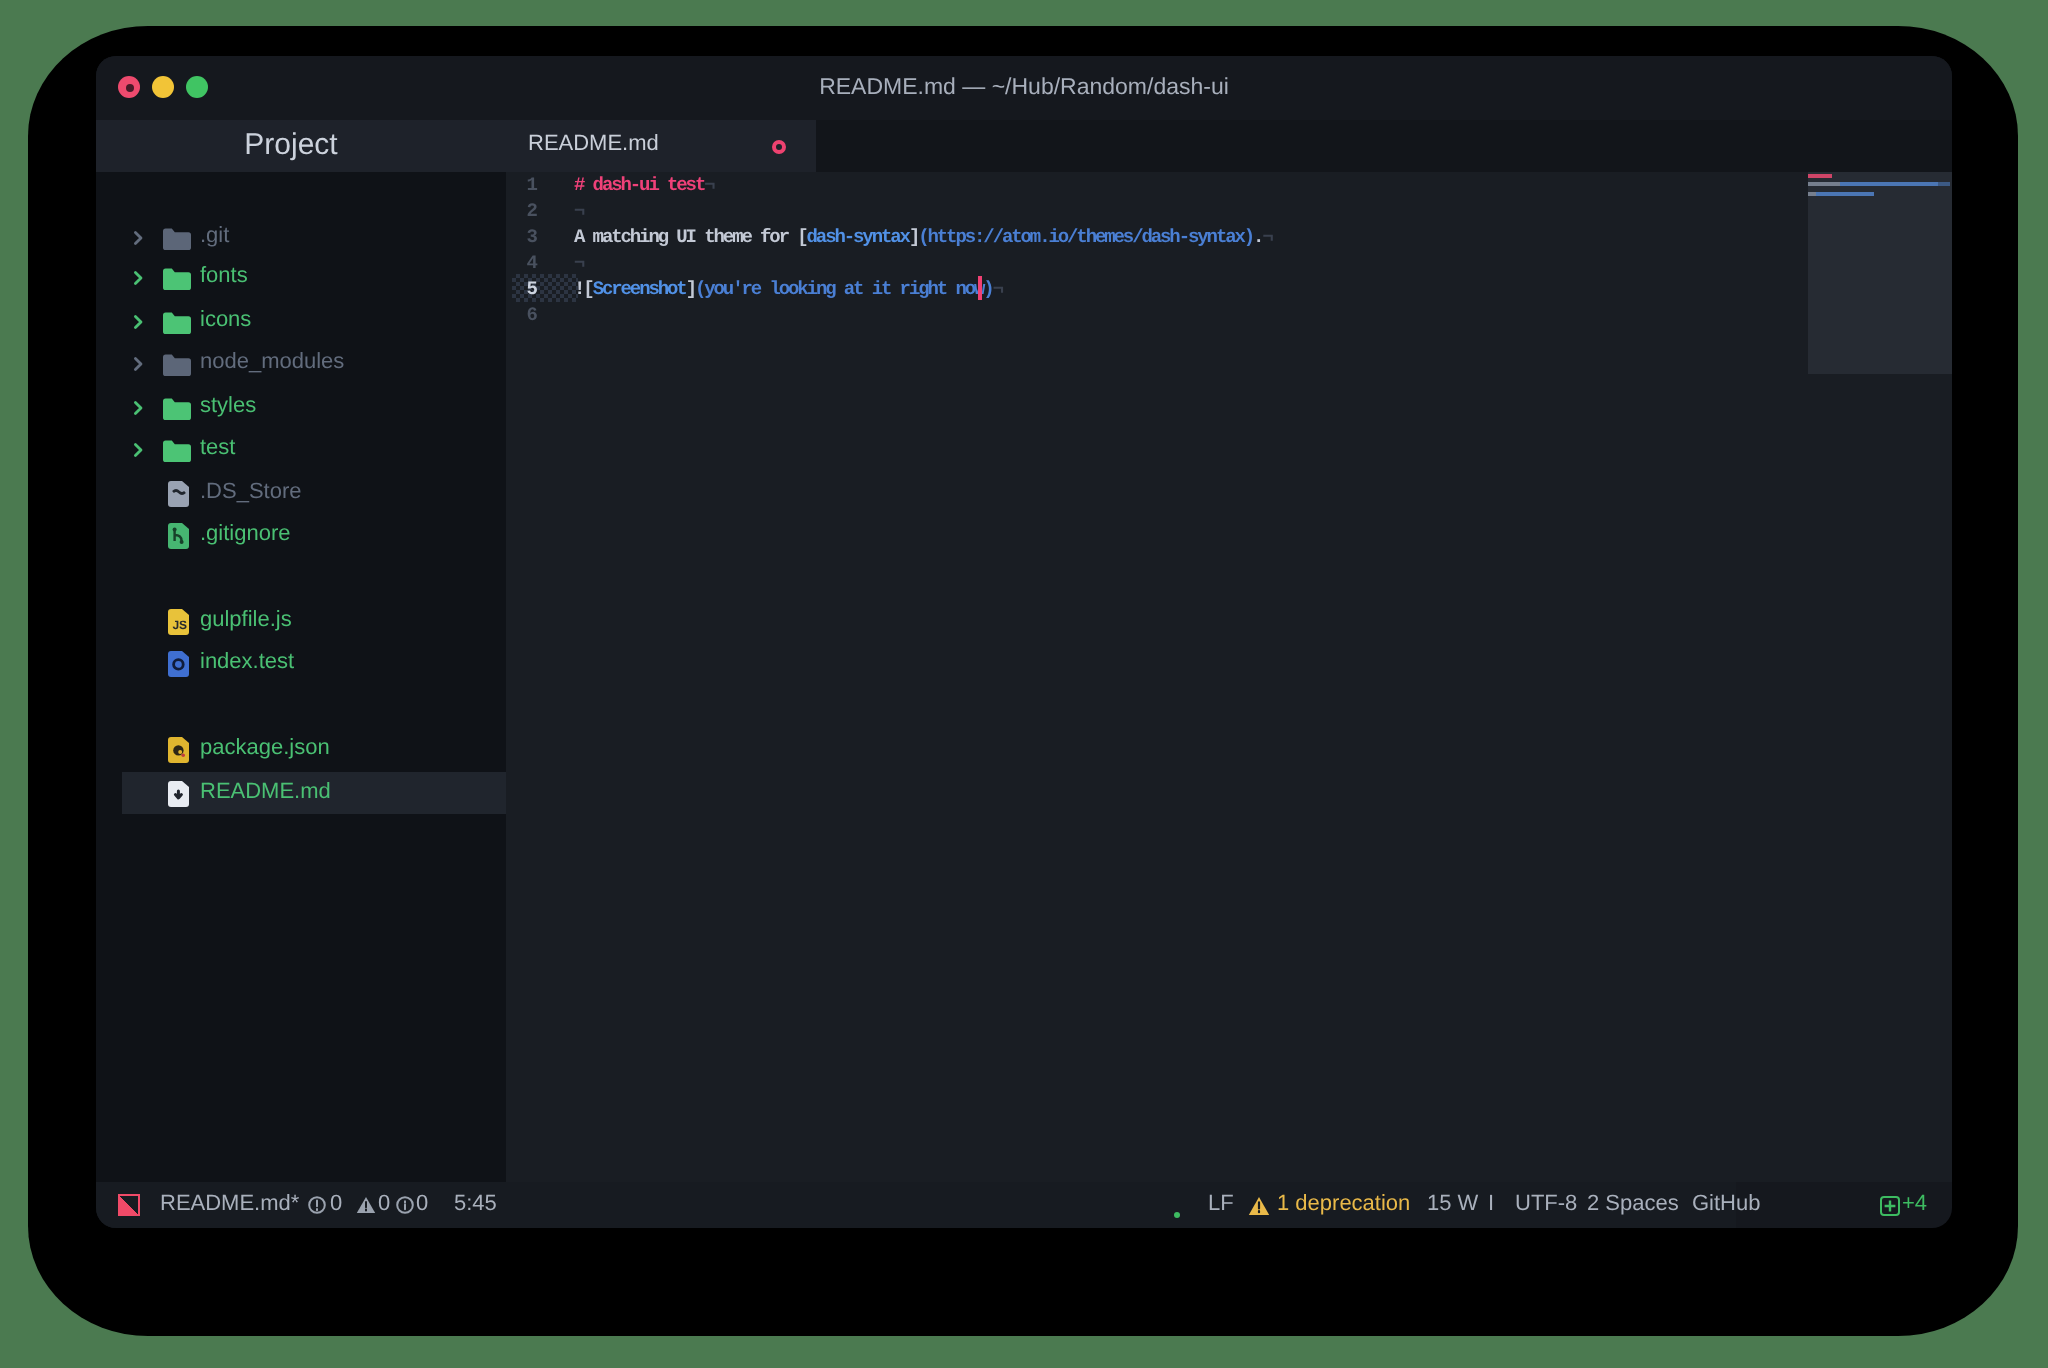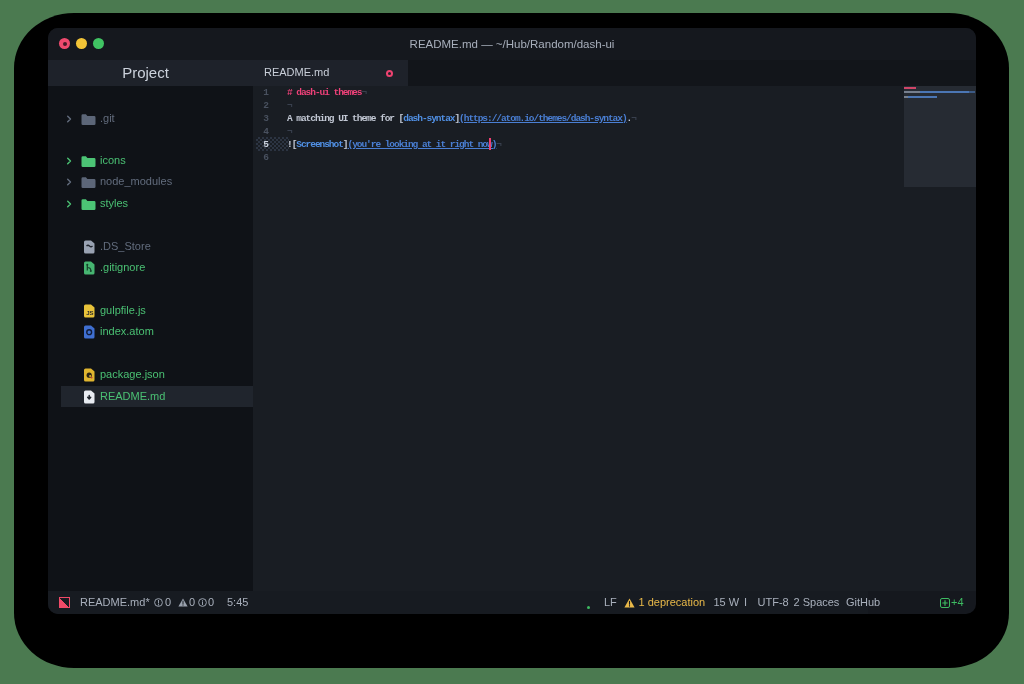--- a/index.html
+++ b/index.html
@@ -24,21 +24,21 @@
 #tab{position:absolute;left:0;top:0;width:154.5px;height:25.5px;background:#1e222a}
 #tab .t{position:absolute;left:11px;top:0;line-height:25.5px;font-size:11px;color:#c9cfd9}
 #tab .ring{position:absolute;left:133px;top:9.5px;width:7px;height:7px;border:2px solid #ee4270;border-radius:50%}
 #editor{position:absolute;left:205px;top:57.5px;width:723px;height:505.5px;background:#191d23;font-family:"Liberation Mono",monospace;font-size:9.5px;font-weight:bold;letter-spacing:-1.05px}
 .cl{position:absolute;left:0;width:660px;height:13px;line-height:13px;white-space:pre}
 .num{position:absolute;left:0;top:0;width:16px;text-align:right;color:#49515f;letter-spacing:0}
 .code{position:absolute;left:34px;top:0;white-space:pre}
 .pink{color:#ef4179}
 .txt{color:#c3c9d5}
 .blu{color:#5191e6}
-.url{color:#4a7fd4;text-decoration:underline;text-decoration-thickness:1px}
+.url{color:#4a7fd4;text-decoration-thickness:1px}
 .inv{color:#39404e}
 #gutcheck{position:absolute;left:3px;top:51.5px;width:33px;height:13.5px;background:repeating-conic-gradient(#2c3442 0% 25%,#191d23 0% 50%) 0 0/4px 4px}
 #cursor{position:absolute;left:236px;top:52.5px;width:2px;height:11.5px;background:#f04073}
 #mmover{position:absolute;left:651px;top:0.5px;width:72px;height:101px;background:#262b33}
 .mmbar{position:absolute;height:2px}
 #statusbar{position:absolute;left:0;top:563px;width:820px;height:23px;background:#171b21;font-size:11px;color:#a9b0bc}
 #statusbar .it{position:absolute;top:0;height:23px;line-height:23px}
 #statusbar .sic{position:absolute;top:7px}
 #logo{position:absolute;left:11px;top:6px;width:11px;height:11px;border:1px solid #f04a68;background:linear-gradient(to top right,#f04a68 49.5%,transparent 50%)}
 .yel{color:#e9b949}
@@ -58,20 +58,29 @@
     <div id="selrow"></div>
     <div class="row" style="top:48px">
         <svg class="chev" style="left:17px" width="8" height="8" viewBox="0 0 8 8">
           <path d="M2.7 1.2 L5.5 4 L2.7 6.8" fill="none" stroke="#626c7d" stroke-width="1.4" stroke-linecap="round" stroke-linejoin="round"></path>
         </svg>
         <svg class="ficon" width="15" height="13" viewBox="0 0 15 13">
           <path d="M0.5 2.6 q0-1.3 1.3-1.3 h3.1 l1.5 1.8 h6.8 q1.3 0 1.3 1.3 v6.3 q0 1.3-1.3 1.3 H1.8 q-1.3 0-1.3-1.3 z" fill="#5c6678"></path>
         </svg>
         <span class="lbl dim">.git</span>
       </div>
+    <div class="row" style="top:68.4px">
+        <svg class="chev" style="left:17px" width="8" height="8" viewBox="0 0 8 8">
+          <path d="M2.7 1.2 L5.5 4 L2.7 6.8" fill="none" stroke="#4ac073" stroke-width="1.4" stroke-linecap="round" stroke-linejoin="round"></path>
+        </svg>
+        <svg class="ficon" width="15" height="13" viewBox="0 0 15 13">
+          <path d="M0.5 2.6 q0-1.3 1.3-1.3 h3.1 l1.5 1.8 h6.8 q1.3 0 1.3 1.3 v6.3 q0 1.3-1.3 1.3 H1.8 q-1.3 0-1.3-1.3 z" fill="#4cc475"></path>
+        </svg>
+        <span class="lbl grn">fonts</span>
+      </div>
     <div class="row" style="top:89.8px">
         <svg class="chev" style="left:17px" width="8" height="8" viewBox="0 0 8 8">
           <path d="M2.7 1.2 L5.5 4 L2.7 6.8" fill="none" stroke="#4ac073" stroke-width="1.4" stroke-linecap="round" stroke-linejoin="round"></path>
         </svg>
         <svg class="ficon" width="15" height="13" viewBox="0 0 15 13">
           <path d="M0.5 2.6 q0-1.3 1.3-1.3 h3.1 l1.5 1.8 h6.8 q1.3 0 1.3 1.3 v6.3 q0 1.3-1.3 1.3 H1.8 q-1.3 0-1.3-1.3 z" fill="#4cc475"></path>
         </svg>
         <span class="lbl grn">icons</span>
       </div>
     <div class="row" style="top:111.2px">
@@ -84,20 +93,29 @@
         <span class="lbl dim">node_modules</span>
       </div>
     <div class="row" style="top:132.7px">
         <svg class="chev" style="left:17px" width="8" height="8" viewBox="0 0 8 8">
           <path d="M2.7 1.2 L5.5 4 L2.7 6.8" fill="none" stroke="#4ac073" stroke-width="1.4" stroke-linecap="round" stroke-linejoin="round"></path>
         </svg>
         <svg class="ficon" width="15" height="13" viewBox="0 0 15 13">
           <path d="M0.5 2.6 q0-1.3 1.3-1.3 h3.1 l1.5 1.8 h6.8 q1.3 0 1.3 1.3 v6.3 q0 1.3-1.3 1.3 H1.8 q-1.3 0-1.3-1.3 z" fill="#4cc475"></path>
         </svg>
         <span class="lbl grn">styles</span>
+      </div>
+    <div class="row" style="top:154.1px">
+        <svg class="chev" style="left:17px" width="8" height="8" viewBox="0 0 8 8">
+          <path d="M2.7 1.2 L5.5 4 L2.7 6.8" fill="none" stroke="#4ac073" stroke-width="1.4" stroke-linecap="round" stroke-linejoin="round"></path>
+        </svg>
+        <svg class="ficon" width="15" height="13" viewBox="0 0 15 13">
+          <path d="M0.5 2.6 q0-1.3 1.3-1.3 h3.1 l1.5 1.8 h6.8 q1.3 0 1.3 1.3 v6.3 q0 1.3-1.3 1.3 H1.8 q-1.3 0-1.3-1.3 z" fill="#4cc475"></path>
+        </svg>
+        <span class="lbl grn">test</span>
       </div>
     <div class="row" style="top:175.5px">
         <svg class="filico" width="11" height="14" viewBox="0 0 11 14">
           <path d="M1.5 0.5 h5.5 L10.5 3.5 V12 q0 1.5-1.5 1.5 H1.5 Q0 13.5 0 12 V2 q0-1.5 1.5-1.5 z" fill="#99a2b2"></path>
           <path d="M2.5 6 q1.5-1.5 3 0 t3 0" stroke="#20252d" stroke-width="1.3" fill="none"></path>
         </svg>
         <span class="lbl dim">.DS_Store</span>
       </div>
     <div class="row" style="top:196.9px">
         <svg class="filico" width="11" height="14" viewBox="0 0 11 14">
@@ -113,21 +131,21 @@
           <path d="M1.5 0.5 h5.5 L10.5 3.5 V12 q0 1.5-1.5 1.5 H1.5 Q0 13.5 0 12 V2 q0-1.5 1.5-1.5 z" fill="#e8c23a"></path>
           <text x="2.2" y="10.5" font-family="Liberation Sans" font-size="6" font-weight="bold" fill="#27292c">JS</text>
         </svg>
         <span class="lbl grn">gulpfile.js</span>
       </div>
     <div class="row" style="top:261.2px">
         <svg class="filico" width="11" height="14" viewBox="0 0 11 14">
           <path d="M1.5 0.5 h5.5 L10.5 3.5 V12 q0 1.5-1.5 1.5 H1.5 Q0 13.5 0 12 V2 q0-1.5 1.5-1.5 z" fill="#3f6fd1"></path>
           <circle cx="5.2" cy="7.2" r="2.4" fill="none" stroke="#101c3a" stroke-width="1.4"></circle>
         </svg>
-        <span class="lbl grn">index.atom</span>
+        <span class="lbl grn">index.test</span>
       </div>
     <div class="row" style="top:304.1px">
         <svg class="filico" width="11" height="14" viewBox="0 0 11 14">
           <path d="M1.5 0.5 h5.5 L10.5 3.5 V12 q0 1.5-1.5 1.5 H1.5 Q0 13.5 0 12 V2 q0-1.5 1.5-1.5 z" fill="#e0b52f"></path>
           <circle cx="5.2" cy="7.2" r="2.6" fill="#2b2416"></circle>
           <circle cx="6.1" cy="8" r="1" fill="#e0b52f"></circle>
           <circle cx="7.6" cy="9.6" r="0.9" fill="#c23c3c"></circle>
         </svg>
         <span class="lbl grn">package.json</span>
       </div>
@@ -140,21 +158,21 @@
       </div>
   </div>
   <div id="tabstrip">
     <div id="tab">
         <span class="t">README.md</span>
         <span class="ring"></span>
       </div>
   </div>
   <div id="editor">
     <div id="gutcheck"></div>
-    <div class="cl" style="top:0px"><span class="num">1</span><span class="code"><span class="pink"># dash-ui themes</span><span class="inv">¬</span></span></div>
+    <div class="cl" style="top:0px"><span class="num">1</span><span class="code"><span class="pink"># dash-ui test</span><span class="inv">¬</span></span></div>
     <div class="cl" style="top:13px"><span class="num">2</span><span class="code"><span class="inv">¬</span></span></div>
     <div class="cl" style="top:26px"><span class="num">3</span><span class="code"><span class="txt">A matching UI theme for [</span><span class="blu">dash-syntax</span><span class="txt">]</span><span class="url">(https://atom.io/themes/dash-syntax)</span><span class="txt">.</span><span class="inv">¬</span></span></div>
     <div class="cl" style="top:39px"><span class="num">4</span><span class="code"><span class="inv">¬</span></span></div>
     <div class="cl" style="top:52px"><span class="num" style="color:#cdd4e0">5</span><span class="code"><span class="txt">![</span><span class="blu">Screenshot</span><span class="txt">]</span><span class="url">(you're looking at it right now)</span><span class="inv">¬</span></span></div>
     <div class="cl" style="top:65px"><span class="num">6</span></div>
     <div id="cursor"></div>
     <div id="mmover"></div>
     <div class="mmbar" style="left:651px;top:1px;width:12px;background:#cf4568"></div>
     <div class="mmbar" style="left:651px;top:5.5px;width:16px;background:#767f8e"></div>
     <div class="mmbar" style="left:667px;top:5.5px;width:49px;background:#4b76b4"></div>

